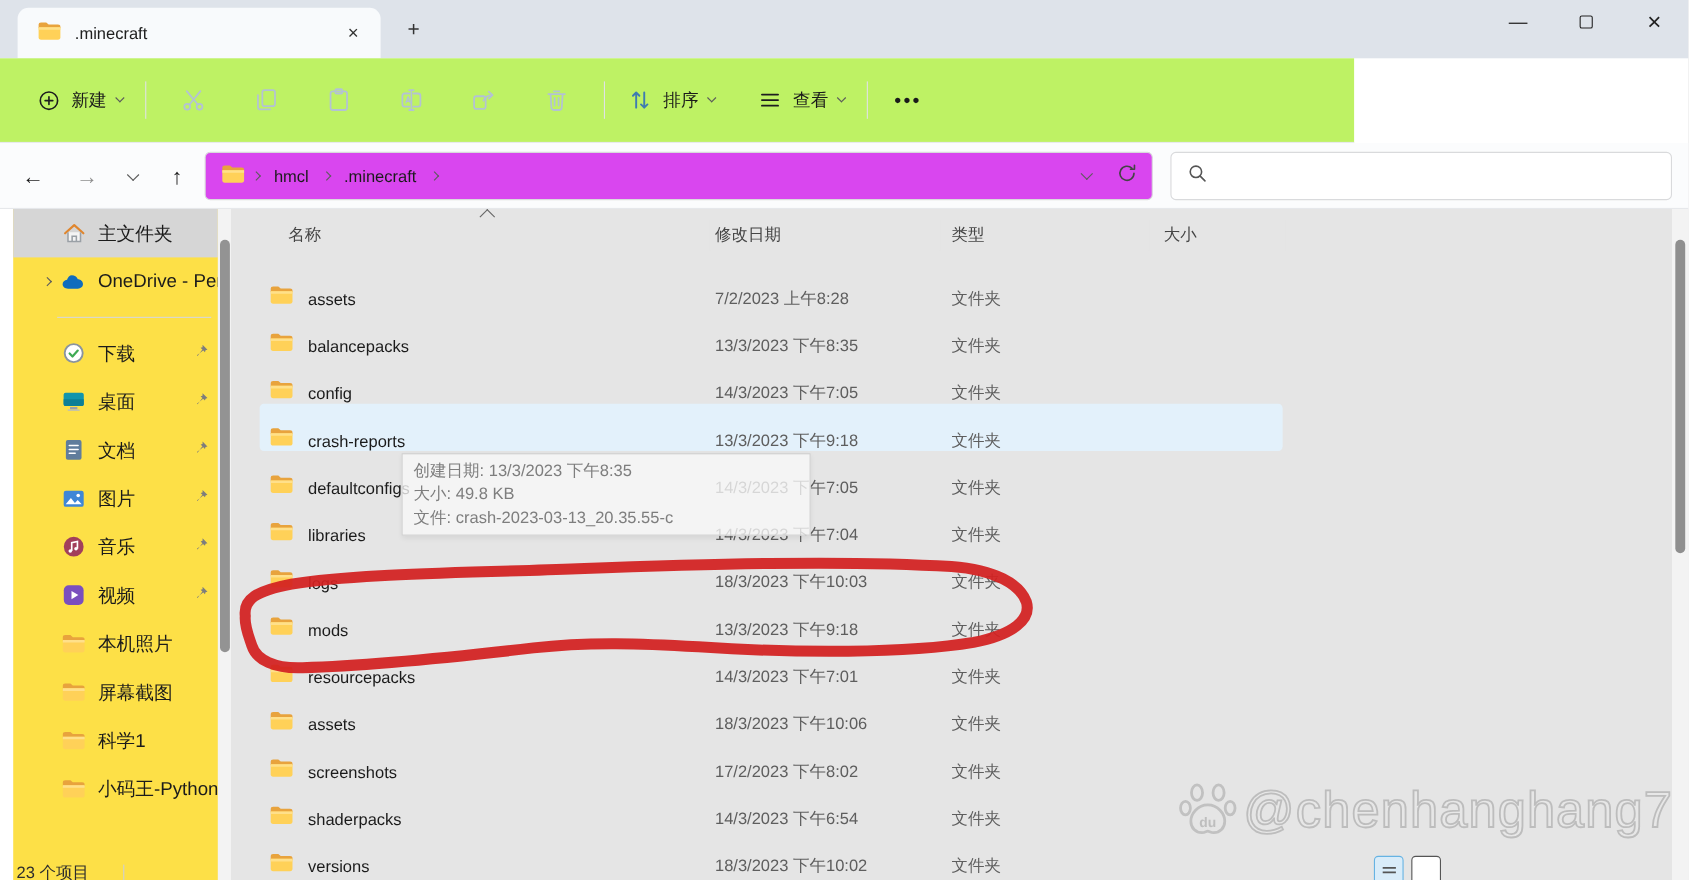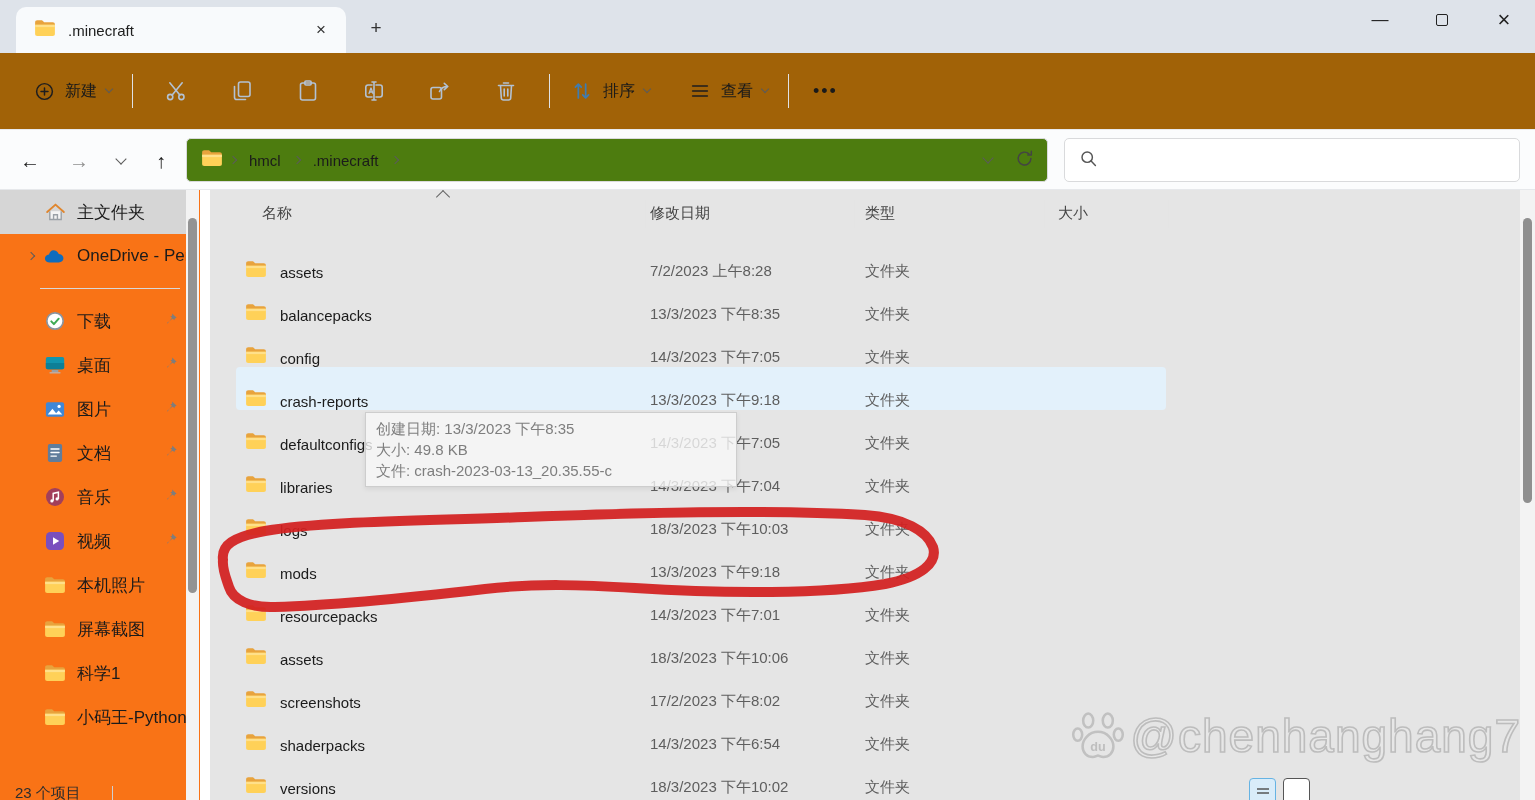--- a/index.html
+++ b/index.html
@@ -10,44 +10,44 @@
   .titlebar { position:absolute; left:0; top:0; width:1535px; height:53px; background:#dee3ea; }
   .tab { position:absolute; left:16px; top:7px; width:330px; height:46px; background:#f8fafc; border-radius:10px 10px 0 0; display:flex; align-items:center; padding:0 12px 0 18px; }
   .tab-title { font-size:15px; color:#202020; margin-left:12px; flex:1; }
   .tab-close { width:26px; height:26px; display:flex; align-items:center; justify-content:center; font-size:17px; color:#333; border-radius:4px; }
   .newtab { position:absolute; left:362px; top:16px; width:28px; height:24px; display:flex; align-items:center; justify-content:center; font-size:19px; color:#333; }
   .wincontrols { position:absolute; right:0; top:0; height:53px; display:flex; }
   .winbtn { width:62px; height:40px; display:flex; align-items:center; justify-content:center; color:#222; font-size:17px; }
   .maxglyph { width:12px; height:12px; border:1.6px solid #222; border-radius:2px; }
 
   
-  .toolbar { position:absolute; left:0; top:53px; width:1535px; height:77px; background:#a16207; border-bottom:1px solid #e8eaed; display:flex; align-items:center; }
+  .toolbar { position:absolute; left:0; top:53px; width:1231px; height:77px; background:#bef264; border-bottom:1px solid #e8eaed; display:flex; align-items:center; }
   .tb-btn { display:flex; align-items:center; gap:9px; padding:8px 10px; border-radius:5px; font-size:16px; color:#1a1a1a; }
   .tb-new { margin-left:22px; }
   .tb-sep { width:1px; height:34px; background:#e0e2e5; margin:0 10px; }
   .tb-ico { width:24px; height:24px; display:flex; align-items:center; justify-content:center; }
   .tb-disabled { width:66px; height:44px; display:flex; align-items:center; justify-content:center; }
   .chev { width:8px; height:8px; border-right:1.5px solid #5b5b5b; border-bottom:1.5px solid #5b5b5b; display:inline-block; transform:rotate(45deg); margin-top:-4px; }
   .chev.r { transform:rotate(-45deg); margin-top:0; }
   .chev.sm { width:6px; height:6px; }
   .tb-more { font-size:18px; letter-spacing:2px; color:#1a1a1a; padding:6px 14px; }
 
   
   .addrrow { position:absolute; left:0; top:130px; width:1535px; height:60px; background:#fbfcfd; border-bottom:1px solid #e6e8eb; }
   .navbtn { position:absolute; top:16px; width:34px; height:30px; display:flex; align-items:center; justify-content:center; font-size:20px; color:#1b1b1b; }
   .navbtn.dis { color:#8f8f8f; }
-  .addrbox { position:absolute; left:186px; top:8px; width:862px; height:44px; background:#4d7c0f; border:1px solid #d9dadc; border-radius:5px; display:flex; align-items:center; padding:0 12px 0 14px; }
+  .addrbox { position:absolute; left:186px; top:8px; width:862px; height:44px; background:#d946ef; border:1px solid #d9dadc; border-radius:5px; display:flex; align-items:center; padding:0 12px 0 14px; }
   .crumb { font-size:15px; color:#1b1b1b; padding:4px 6px; }
   .crumb-sep { margin:0 7px; }
   .addr-right { margin-left:auto; display:flex; align-items:center; gap:22px; }
   .searchbox { position:absolute; left:1064px; top:8px; width:456px; height:44px; background:#fff; border:1px solid #d9dadc; border-radius:5px; display:flex; align-items:center; padding:0 14px; }
   .search-ph { font-size:15px; color:#6f6f6f; flex:1; }
 
   
-  .sidebar { position:absolute; left:0; top:190px; width:200px; height:610px; background:#f97316; }
+  .sidebar { position:absolute; left:12px; top:190px; width:200px; height:610px; background:#fde047; }
   .side-item { position:relative; height:44px; display:flex; align-items:center; padding-left:20px; width:186px; }
   .side-item.selected { background:#d6d6d6; }
   .side-chev { width:22px; display:flex; justify-content:center; color:#555; }
   .side-ico { width:26px; display:flex; justify-content:center; margin-right:9px; }
   .side-label { font-size:17px; color:#1b1b1b; white-space:nowrap; overflow:hidden; flex:1; }
   .pin { margin-right:8px; }
   .side-divider { height:1px; background:#d8d8d8; margin:10px 20px 10px 40px; }
   .side-scroll { position:absolute; left:186px; top:0; width:13px; height:610px; background:#f3f3f3; }
   .side-thumb { position:absolute; left:2px; top:28px; width:9px; height:375px; background:#939393; border-radius:5px; }
 
@@ -296,40 +296,40 @@
           </svg>
         </span>
         <span class="side-label">桌面</span>
         <span class="pin"><svg width="14" height="14" viewBox="0 0 16 16">
             <path d="M9.3 1.6l5.1 5.1-2 .6-.6 2-2.7-2.7-5 6.6-.7-.7 6.6-5L7.3 4.8l2-.6z" fill="#7d7d7d"></path>
           </svg></span>
       </div>
       <div class="side-item">
         <span class="side-chev"></span>
         <span class="side-ico">
+          <svg width="16" height="20" viewBox="0 0 18 22">
+            <rect x="1" y="1" width="16" height="20" rx="2" fill="#607d9c"></rect>
+            <path d="M4.5 6.5h9M4.5 10.5h9M4.5 14.5h6" stroke="#fff" stroke-width="1.6" stroke-linecap="round"></path>
+          </svg>
+        </span>
+        <span class="side-label">文档</span>
+        <span class="pin"><svg width="14" height="14" viewBox="0 0 16 16">
+            <path d="M9.3 1.6l5.1 5.1-2 .6-.6 2-2.7-2.7-5 6.6-.7-.7 6.6-5L7.3 4.8l2-.6z" fill="#7d7d7d"></path>
+          </svg></span>
+      </div>
+      <div class="side-item">
+        <span class="side-chev"></span>
+        <span class="side-ico">
           <svg width="20" height="17" viewBox="0 0 22 18">
             <rect x="1" y="1" width="20" height="16" rx="2.2" fill="#3f87d6"></rect>
             <path d="M3 14.5l5.2-6.3 4 5 2.8-3 4 4.3z" fill="#fff"></path>
             <circle cx="15.5" cy="5.6" r="1.8" fill="#fff"></circle>
           </svg>
         </span>
         <span class="side-label">图片</span>
-        <span class="pin"><svg width="14" height="14" viewBox="0 0 16 16">
-            <path d="M9.3 1.6l5.1 5.1-2 .6-.6 2-2.7-2.7-5 6.6-.7-.7 6.6-5L7.3 4.8l2-.6z" fill="#7d7d7d"></path>
-          </svg></span>
-      </div>
-      <div class="side-item">
-        <span class="side-chev"></span>
-        <span class="side-ico">
-          <svg width="16" height="20" viewBox="0 0 18 22">
-            <rect x="1" y="1" width="16" height="20" rx="2" fill="#607d9c"></rect>
-            <path d="M4.5 6.5h9M4.5 10.5h9M4.5 14.5h6" stroke="#fff" stroke-width="1.6" stroke-linecap="round"></path>
-          </svg>
-        </span>
-        <span class="side-label">文档</span>
         <span class="pin"><svg width="14" height="14" viewBox="0 0 16 16">
             <path d="M9.3 1.6l5.1 5.1-2 .6-.6 2-2.7-2.7-5 6.6-.7-.7 6.6-5L7.3 4.8l2-.6z" fill="#7d7d7d"></path>
           </svg></span>
       </div>
       <div class="side-item">
         <span class="side-chev"></span>
         <span class="side-ico">
           <svg width="20" height="20" viewBox="0 0 20 20">
             <circle cx="10" cy="10" r="9" fill="#a23f5b"></circle>
             <path d="M8.2 13.8V6.4l5.2-1.1v6.6" fill="none" stroke="#fff" stroke-width="1.5"></path>

